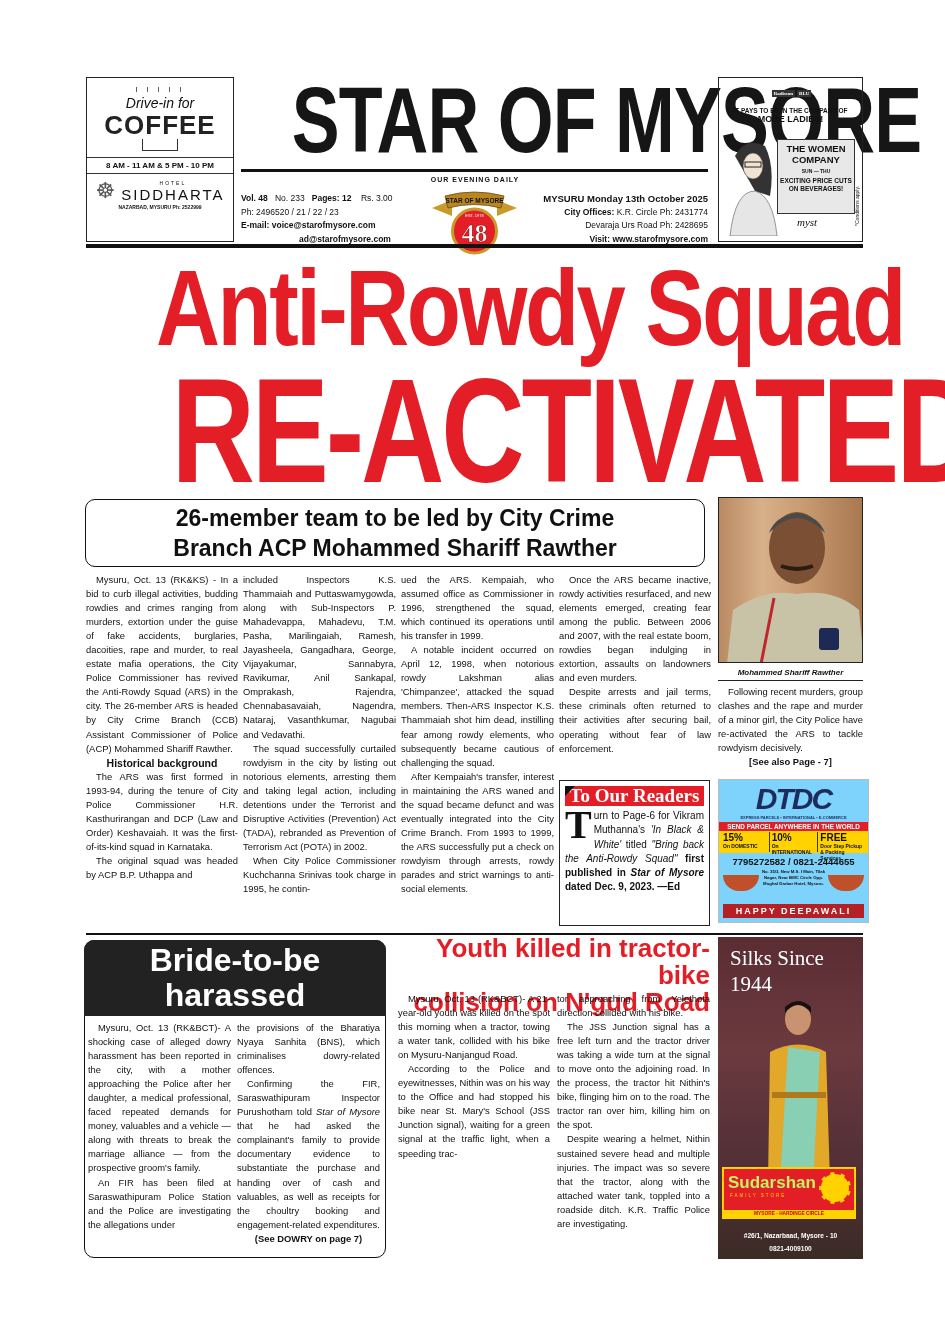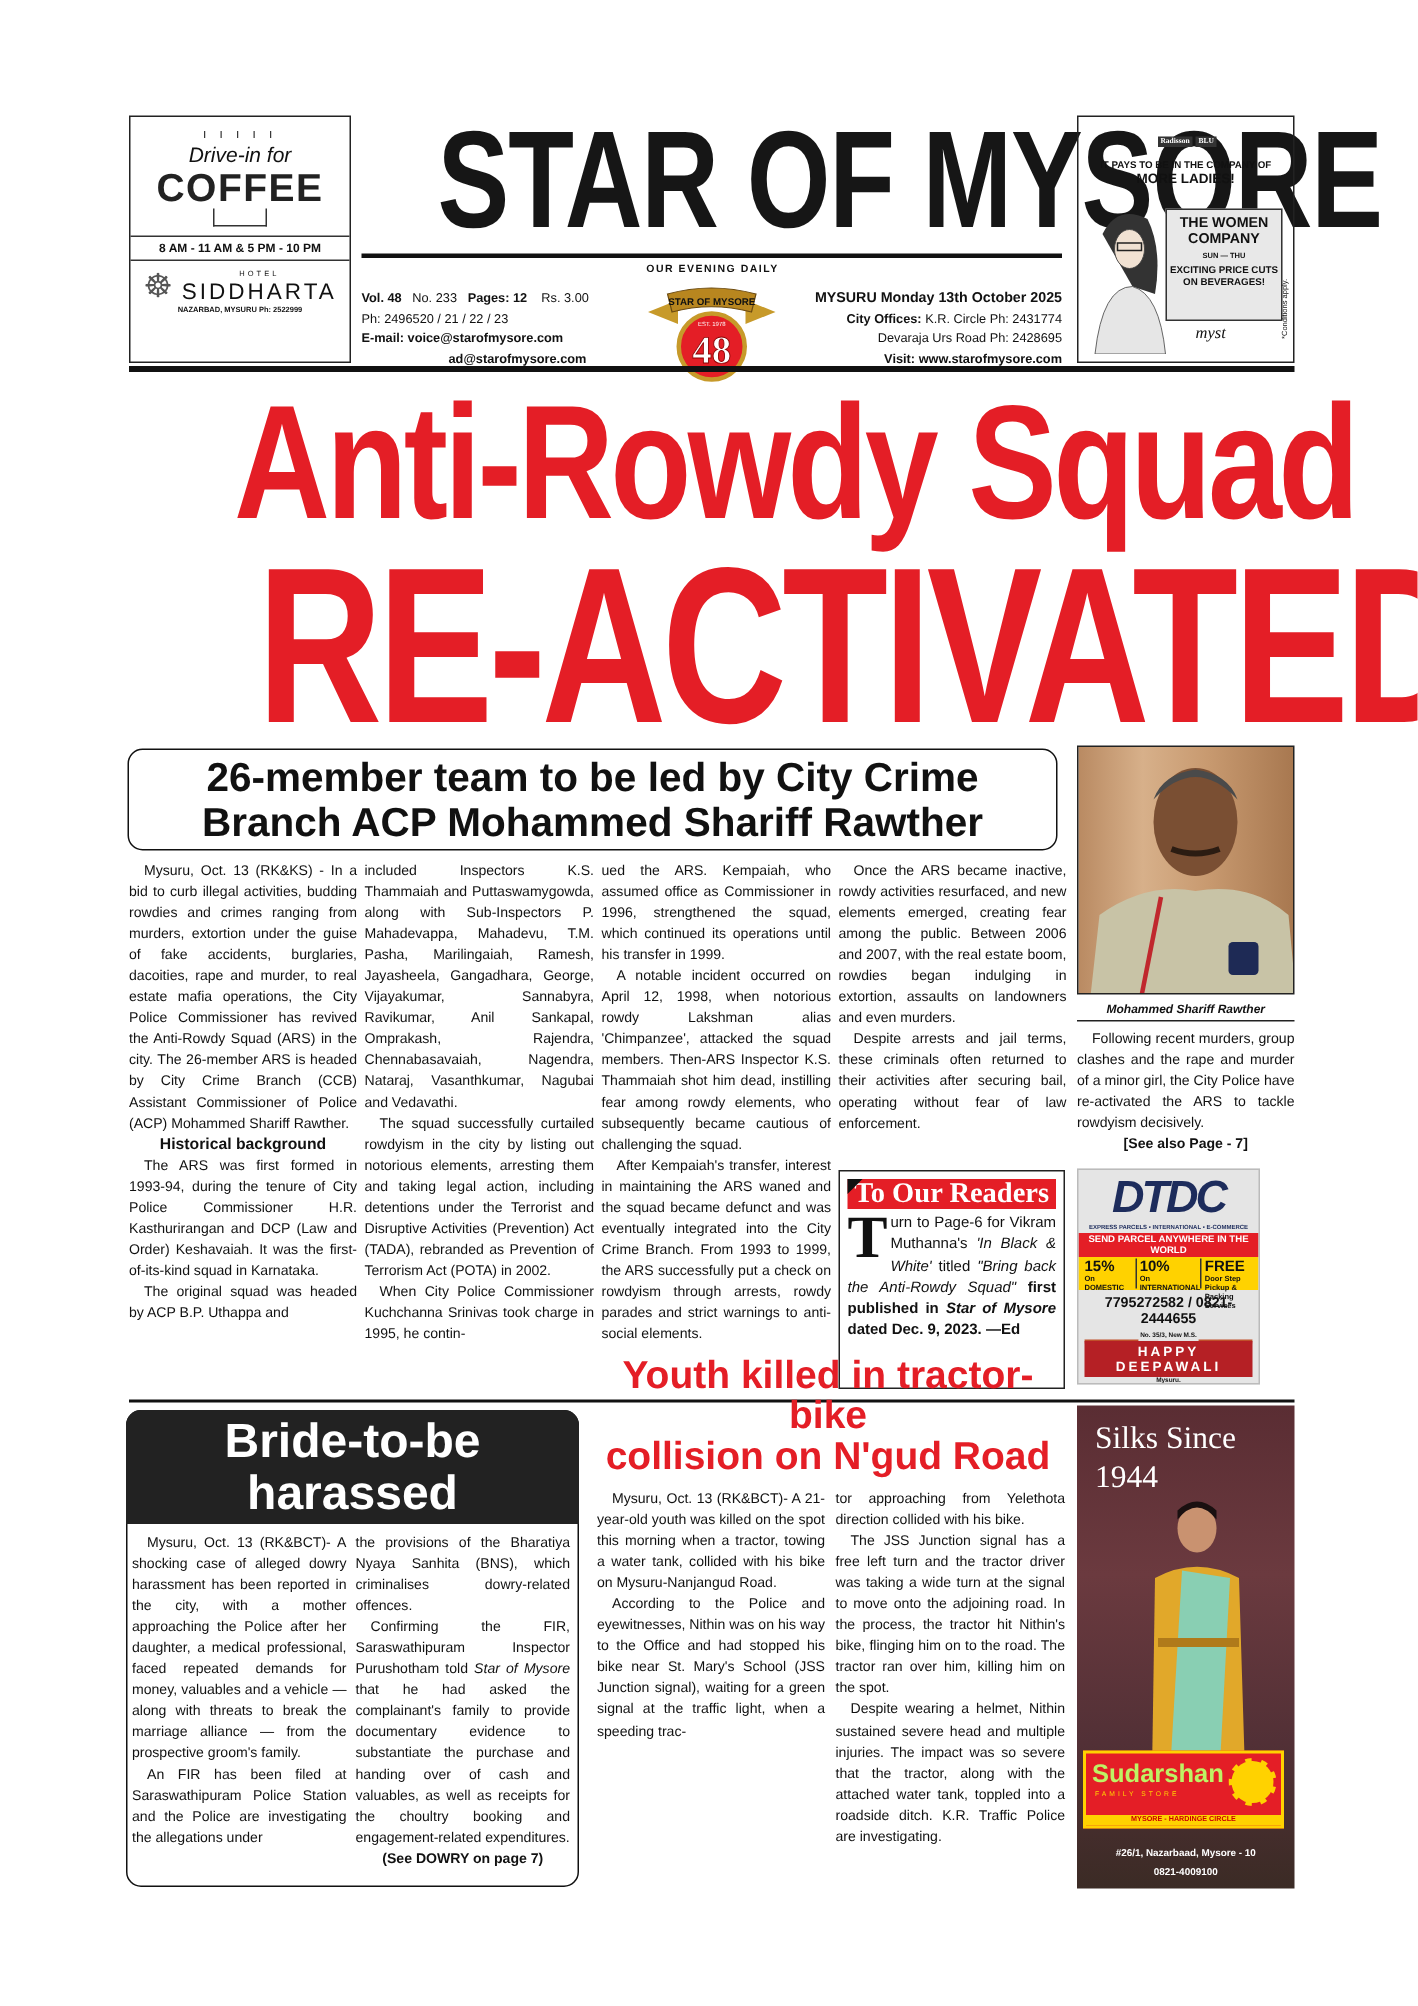--- a/index.html
+++ b/index.html
@@ -39,21 +39,21 @@
   #ad-right .box .s { font-size: 5px; font-weight: bold; margin: 3px 0; }
   #ad-right .box .o { font-size: 6.5px; font-weight: bold; line-height: 8px; }
   #ad-right .woman { position: absolute; left: 6px; top: 58px; width: 55px; height: 100px; }
   #ad-right .mysl { position: absolute; left: 78px; top: 138px; font-family: "Liberation Serif", serif; font-style: italic; font-size: 11px; }
   #ad-right .cond-apply { position: absolute; right: 2px; top: 108px; font-size: 5px; writing-mode: vertical-rl; transform: rotate(180deg); }
 
   
   #hl1 { left: 86px; top: 250px; width: 778px; text-align: center; font-family: "Liberation Sans Narrow", "Liberation Sans", sans-serif; font-weight: bold; color: #e41e26; font-size: 108px; line-height: 116px; letter-spacing: -3px; transform: scaleX(0.82); transform-origin: center; white-space: nowrap; }
   #hl2 { left: 86px; top: 356px; width: 778px; text-align: center; font-family: "Liberation Sans Narrow", "Liberation Sans", sans-serif; font-weight: bold; color: #e41e26; font-size: 148px; line-height: 150px; letter-spacing: -4px; transform: scaleX(0.78); transform-origin: center; white-space: nowrap; }
 
-  #deck { left: 85px; top: 499px; width: 620px; height: 68px; border: 1.5px solid #111; border-radius: 10px; text-align: center; font-weight: bold; font-size: 27px; line-height: 30px; padding-top: 3px; }
+  #deck { left: 85px; top: 499px; width: 620px; height: 68px; border: 1.5px solid #111; border-radius: 10px; text-align: center; font-weight: bold; font-size: 23px; line-height: 30px; padding-top: 3px; }
 
   .col { font-size: 9.4px; line-height: 14.05px; text-align: justify; color: #111; }
   .col p { text-indent: 10px; }
   .col .sub { text-align: center; font-weight: bold; font-size: 10.5px; text-indent: 0; }
   #c1 { left: 86px; top: 573px; width: 152px; }
   #c2 { left: 243px; top: 573px; width: 153px; }
   #c3 { left: 401px; top: 573px; width: 153px; }
   #c4 { left: 559px; top: 573px; width: 152px; }
 
   #readers { left: 559px; top: 780px; width: 151px; height: 146px; border: 1.5px solid #222; padding: 5px 5px; }
@@ -61,21 +61,21 @@
   #readers .bar .corner { position: absolute; left: 0; top: 0; width: 0; height: 0; border-top: 10px solid #111; border-right: 10px solid transparent; }
   #readers .body { font-size: 10px; line-height: 14.3px; text-align: justify; margin-top: 3px; }
   #readers .dropcap { float: left; font-family: "Liberation Serif", serif; font-size: 40px; line-height: 32px; font-weight: bold; margin-right: 2px; }
 
   #photo { left: 718px; top: 497px; width: 145px; height: 166px; border: 1.5px solid #222; overflow: hidden; background: linear-gradient(90deg, #b98a62 0%, #d7b08a 30%, #c89a70 60%, #a87850 100%); }
   #caption { left: 718px; top: 668px; width: 145px; text-align: center; font-style: italic; font-weight: bold; font-size: 8px; }
   #cap-rule { left: 718px; top: 680px; width: 145px; height: 1px; background: #222; }
   #c5 { left: 718px; top: 685px; width: 145px; font-size: 9.4px; line-height: 14px; }
   #c5 .see { text-align: center; font-weight: bold; text-indent: 0; }
 
-  #ad-dtdc { left: 718px; top: 779px; width: 122px; height: 144px; border: 1px solid #bbb; overflow: hidden; background: #e5e5e5; }
+  #ad-dtdc { left: 718px; top: 779px; width: 151px; height: 144px; border: 1px solid #bbb; overflow: hidden; background: #7dd3fc; }
   #ad-dtdc .logo { font-size: 30px; font-weight: bold; font-style: italic; color: #1d2c5c; text-align: center; letter-spacing: -2px; line-height: 32px; margin-top: 3px; }
   #ad-dtdc .tag { font-size: 4px; text-align: center; font-weight: bold; color: #1d2c5c; }
   #ad-dtdc .red { background: #e41e26; color: #fff; font-size: 6.4px; font-weight: bold; text-align: center; padding: 1px 0; margin-top: 2px; }
   #ad-dtdc .yellow { background: #ffd200; display: flex; font-size: 5px; font-weight: bold; padding: 1px 2px; height: 22px; }
   #ad-dtdc .yellow div { flex: 1; border-right: 1px solid #333; padding-left: 2px; }
   #ad-dtdc .yellow div:last-child { border-right: none; }
   #ad-dtdc .yellow b { font-size: 10px; }
   #ad-dtdc .phone { font-size: 9.5px; font-weight: bold; text-align: center; margin-top: 3px; }
   #ad-dtdc .addr { font-size: 4.3px; text-align: center; font-weight: bold; line-height: 6px; margin-top: 2px; position: relative; }
   #ad-dtdc .diya { position: absolute; width: 36px; height: 16px; background: #c0502a; border-radius: 0 0 18px 18px; top: 6px; }
@@ -83,21 +83,21 @@
 
   #rule-mid { left: 86px; top: 933px; width: 777px; height: 2px; background: #111; }
 
   
   #bride-box { left: 84px; top: 940px; width: 302px; height: 318px; border: 1.5px solid #111; border-radius: 10px; overflow: hidden; }
   #bride-head { left: 84px; top: 940px; width: 302px; height: 76px; background: #222; border-radius: 10px 10px 0 0; color: #fff; text-align: center; font-family: "Liberation Sans Narrow", "Liberation Sans", sans-serif; font-weight: bold; font-size: 32px; line-height: 35px; padding-top: 3px; }
   #b1 { left: 88px; top: 1021px; width: 143px; }
   #b2 { left: 237px; top: 1021px; width: 143px; }
   #b2 .see { text-align: center; font-weight: bold; text-indent: 0; }
 
-  #youth-head { left: 394px; top: 903px; width: 316px; text-align: center; font-family: "Liberation Sans Narrow", "Liberation Sans", sans-serif; font-weight: bold; color: #e41e26; font-size: 26px; line-height: 27px; }
+  #youth-head { left: 394px; top: 935px; width: 316px; text-align: right; font-family: "Liberation Sans Narrow", "Liberation Sans", sans-serif; font-weight: bold; color: #e41e26; font-size: 26px; line-height: 27px; }
   #y1 { left: 398px; top: 992px; width: 152px; }
   #y2 { left: 557px; top: 992px; width: 153px; }
 
   #ad-silk { left: 718px; top: 937px; width: 145px; height: 322px; background: linear-gradient(180deg, #5a2d33 0%, #6b3a3f 35%, #523036 70%, #3b2b25 100%); overflow: hidden; }
   #ad-silk .head { color: #fff; font-family: "Liberation Serif", serif; font-size: 21px; line-height: 26px; padding: 8px 0 0 12px; }
   #ad-silk .woman { position: absolute; left: 40px; top: 60px; width: 80px; height: 185px; }
   #ad-silk .logo { position: absolute; left: 4px; bottom: 40px; width: 134px; height: 52px; background: #e41e26; border: 2px solid #ffd200; }
   #ad-silk .logo .name { color: #bef264; font-size: 17px; font-weight: bold; padding: 4px 0 0 4px; }
   #ad-silk .logo .fam { color: #ffd200; font-size: 4.5px; letter-spacing: 2px; padding-left: 6px; }
   #ad-silk .logo .loc { position: absolute; bottom: 0; left: 0; right: 0; background: #ffd200; color: #c00; font-size: 4.8px; font-weight: bold; text-align: center; padding: 1px; }

